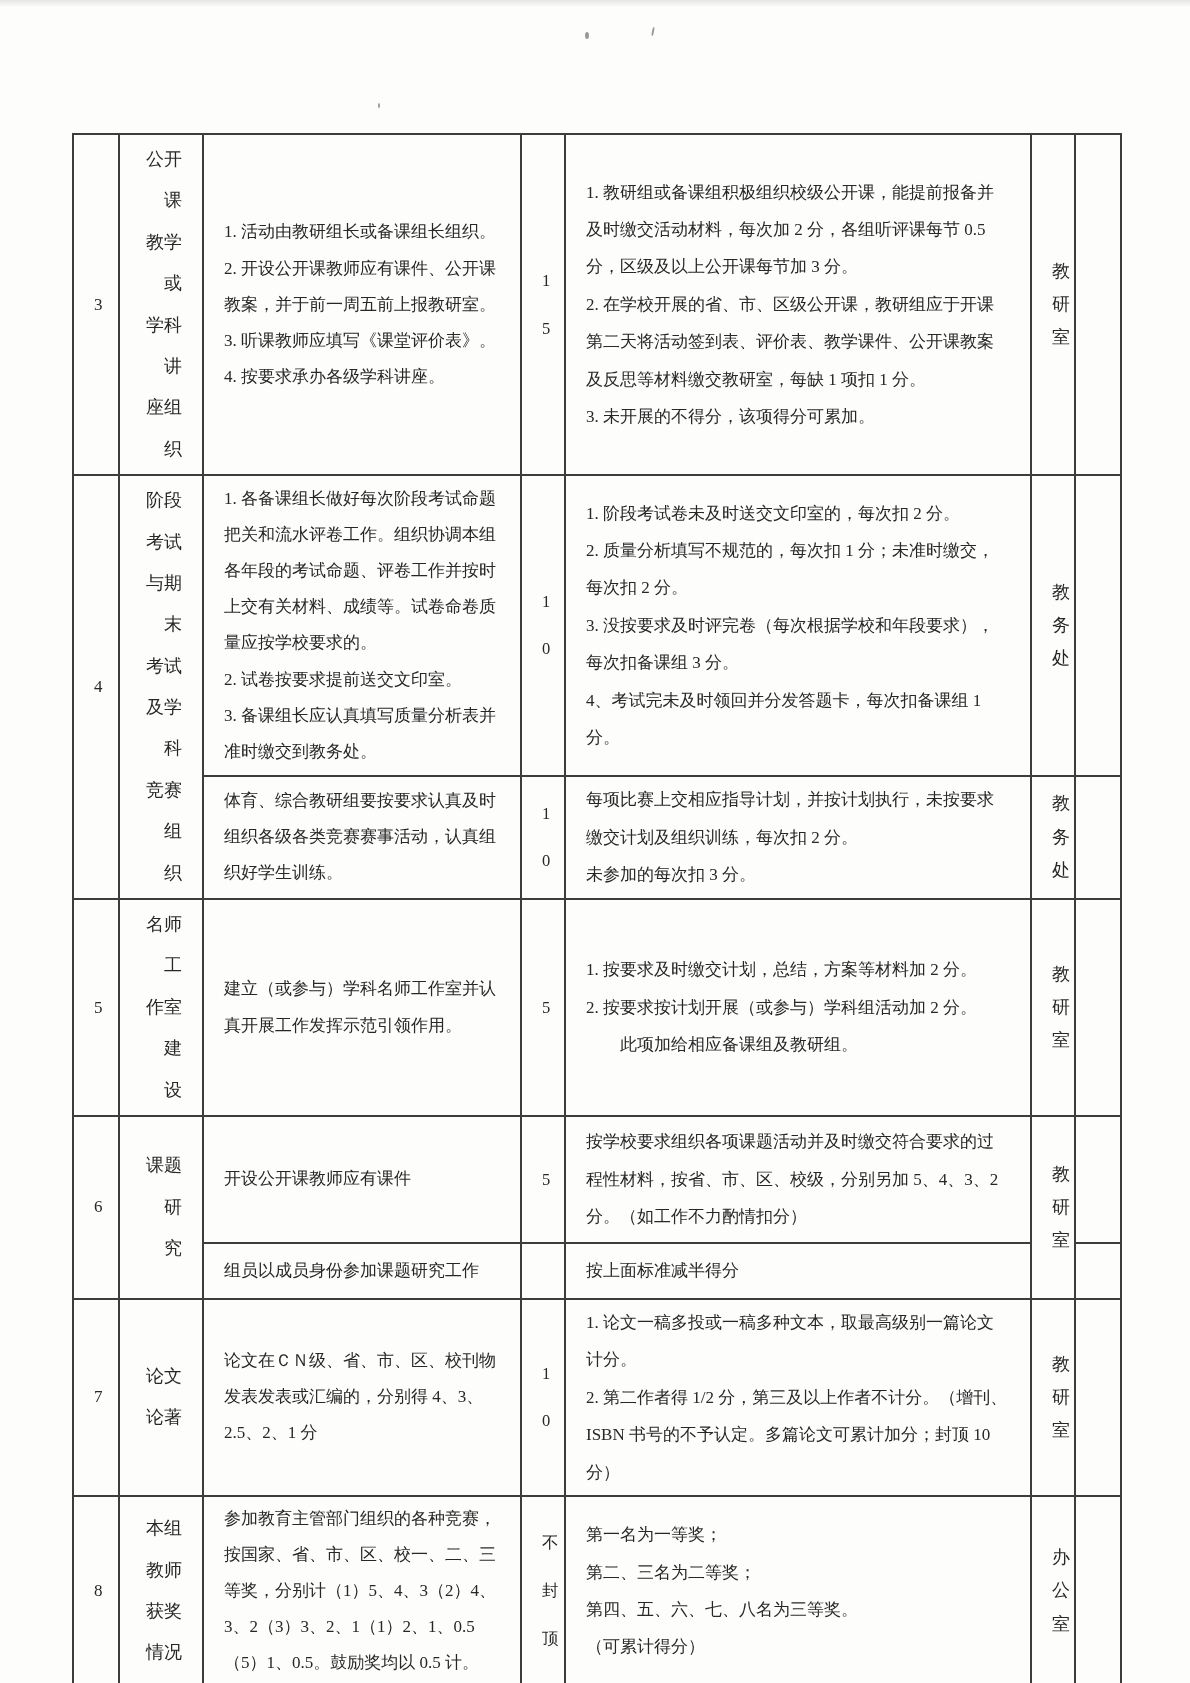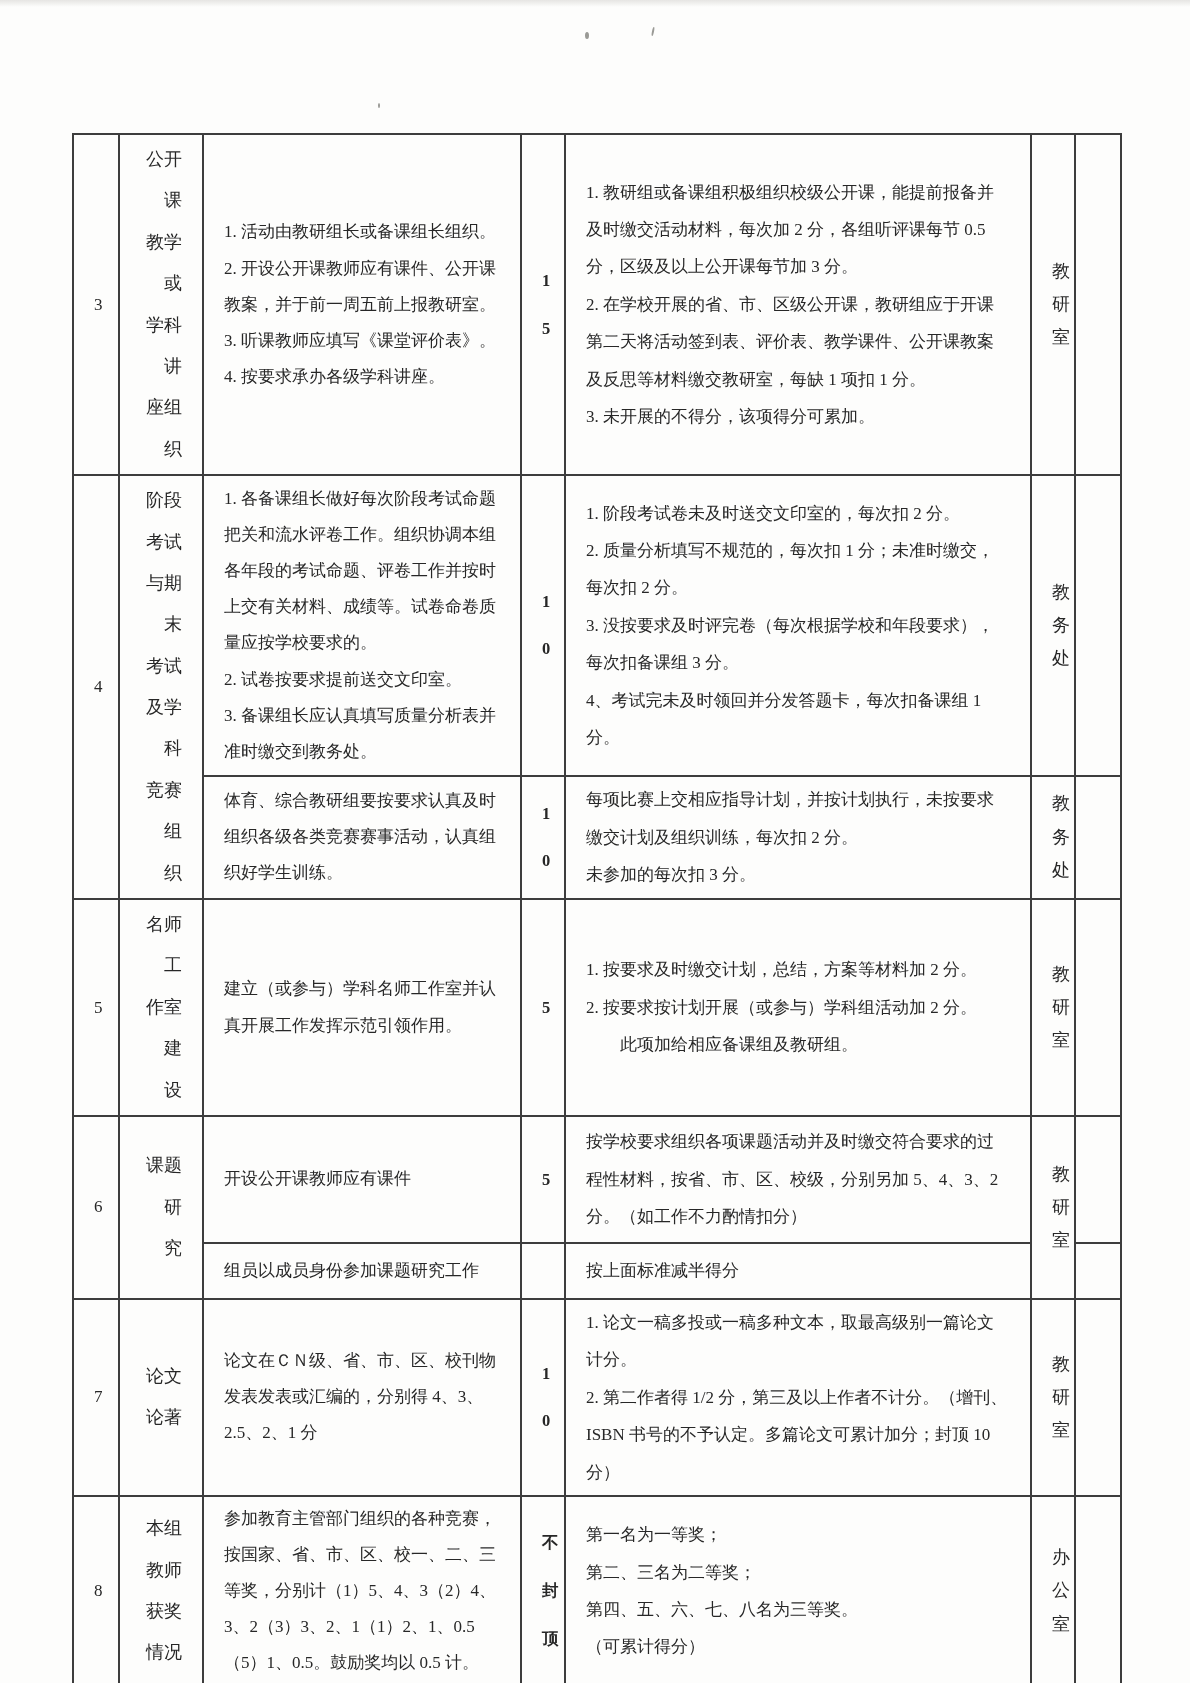--- a/index.html
+++ b/index.html
@@ -53,21 +53,20 @@
     padding:6px 10px 6px 14px;
     text-align:left;
     border-radius:14px;
   }
   td.score{
     text-align:center;
     font-size:16.5px;
     padding:0 5px;
     word-break:break-all;
     line-height:2.9;
-    font-weight:bold;
   }
   td.detail{
     font-size:17px;
     line-height:2.2;
     white-space:pre-line;
     padding:6px 10px 6px 15px;
     text-align:left;
   }
   td.dept{
     text-align:left;

